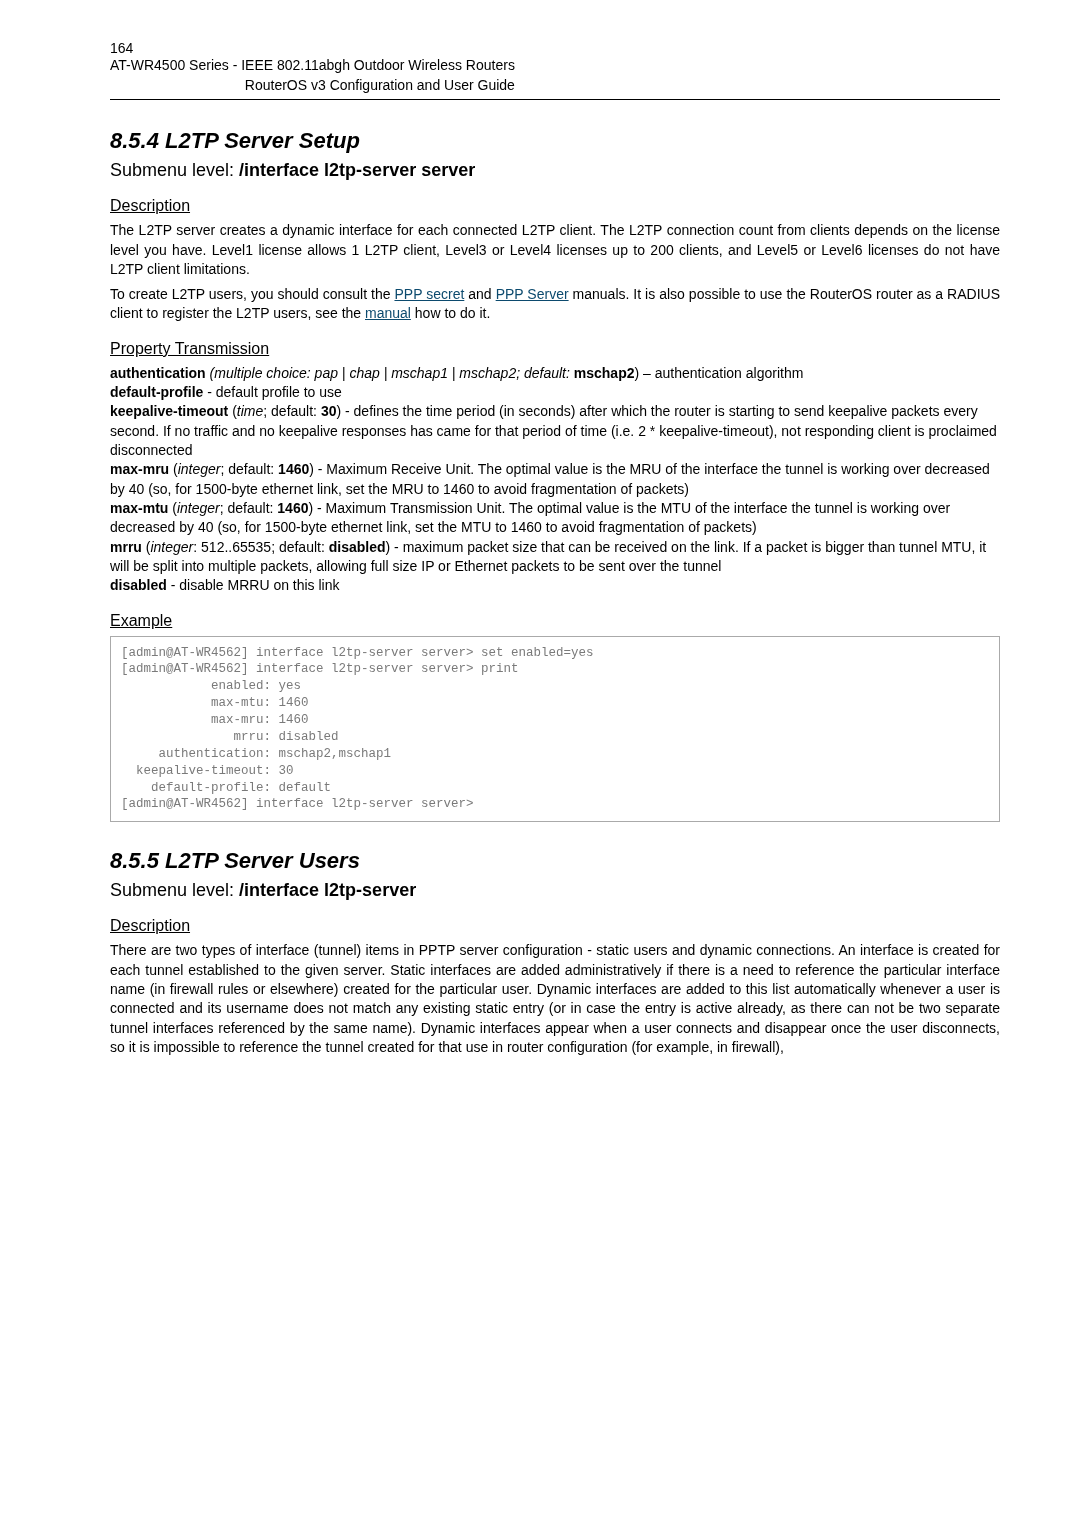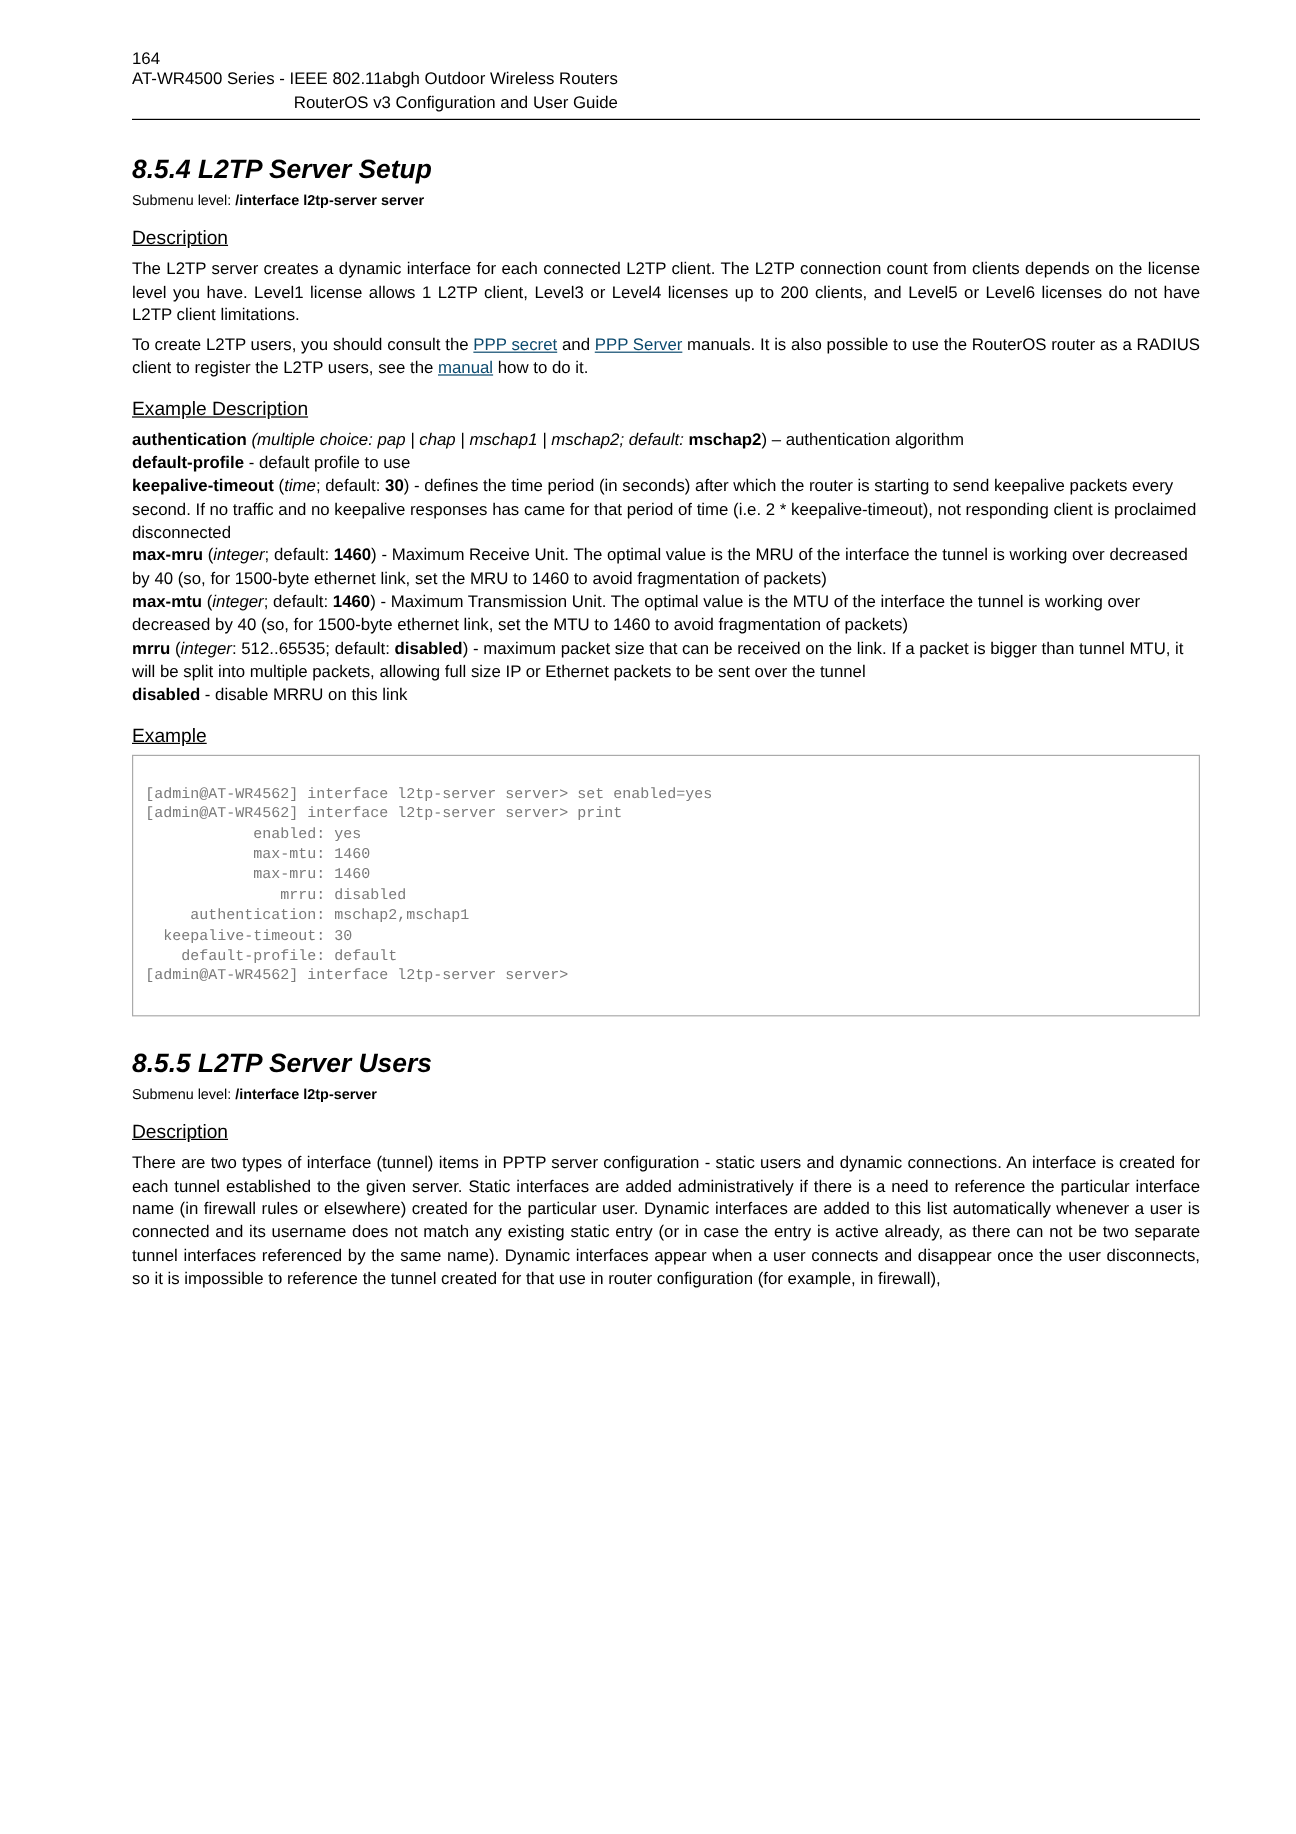--- a/index.html
+++ b/index.html
@@ -35,21 +35,21 @@
     margin-bottom: 28px;
   }
   h2.section-title {
     font-style: italic;
     font-weight: bold;
     font-size: 22px;
     margin-top: 26px;
     margin-bottom: 6px;
   }
   .submenu-line {
-    font-size: 12px;
+    font-size: 18px;
     margin-bottom: 16px;
   }
   h3.subheading {
     font-size: 16px;
     text-decoration: underline;
     font-weight: normal;
     margin-top: 16px;
     margin-bottom: 6px;
   }
   .body-text {
@@ -70,21 +70,21 @@
   }
   .prop-block p {
     margin: 0;
   }
   .code-block {
     border: 1px solid #aaa;
     background: #fff;
     font-family: "Courier New", monospace;
     font-size: 12.5px;
     color: #7a7a7a;
-    padding: 24px 10px;
+    padding: 8px 10px;
     white-space: pre;
     line-height: 1.35;
     margin-top: 4px;
     margin-bottom: 24px;
   }
 </style>
 </head>
 <body>
 
 <div class="page">
@@ -104,21 +104,21 @@
   </div>
 
   <h3 class="subheading">Description</h3>
   <div class="body-text">
     <p>The L2TP server creates a dynamic interface for each connected L2TP client. The L2TP connection count from clients depends on the license level you have. Level1 license allows 1 L2TP client, Level3 or Level4 licenses up to 200 clients, and Level5 or Level6 licenses do not have L2TP client limitations.</p>
     <p>
       <span>To create L2TP users, you should consult the </span><a class="doc-link">PPP secret</a><span> and </span><a class="doc-link">PPP Server</a><span> manuals. It is also possible to use the RouterOS router as a RADIUS client to register the L2TP users, see the </span><a class="doc-link">manual</a><span> how to do it.</span>
     </p>
   </div>
 
-  <h3 class="subheading">Example Description</h3>
+  <h3 class="subheading">Property Transmission</h3>
   <div class="prop-block">
     <p>
       <b>authentication</b><i><span> (multiple choice: pap | chap | mschap1 | mschap2; default: </span></i><b>mschap2</b><span>) – authentication algorithm</span>
     </p>
     <p>
       <b>default-profile</b><span> - default profile to use</span>
     </p>
     <p>
       <b>keepalive-timeout</b><span> (<i>time</i>; default: </span><b>30</b><span>) - defines the time period (in seconds) after which the router is starting to send keepalive packets every second. If no traffic and no keepalive responses has came for that period of time (i.e. 2 * keepalive-timeout), not responding client is proclaimed disconnected</span>
     </p>

